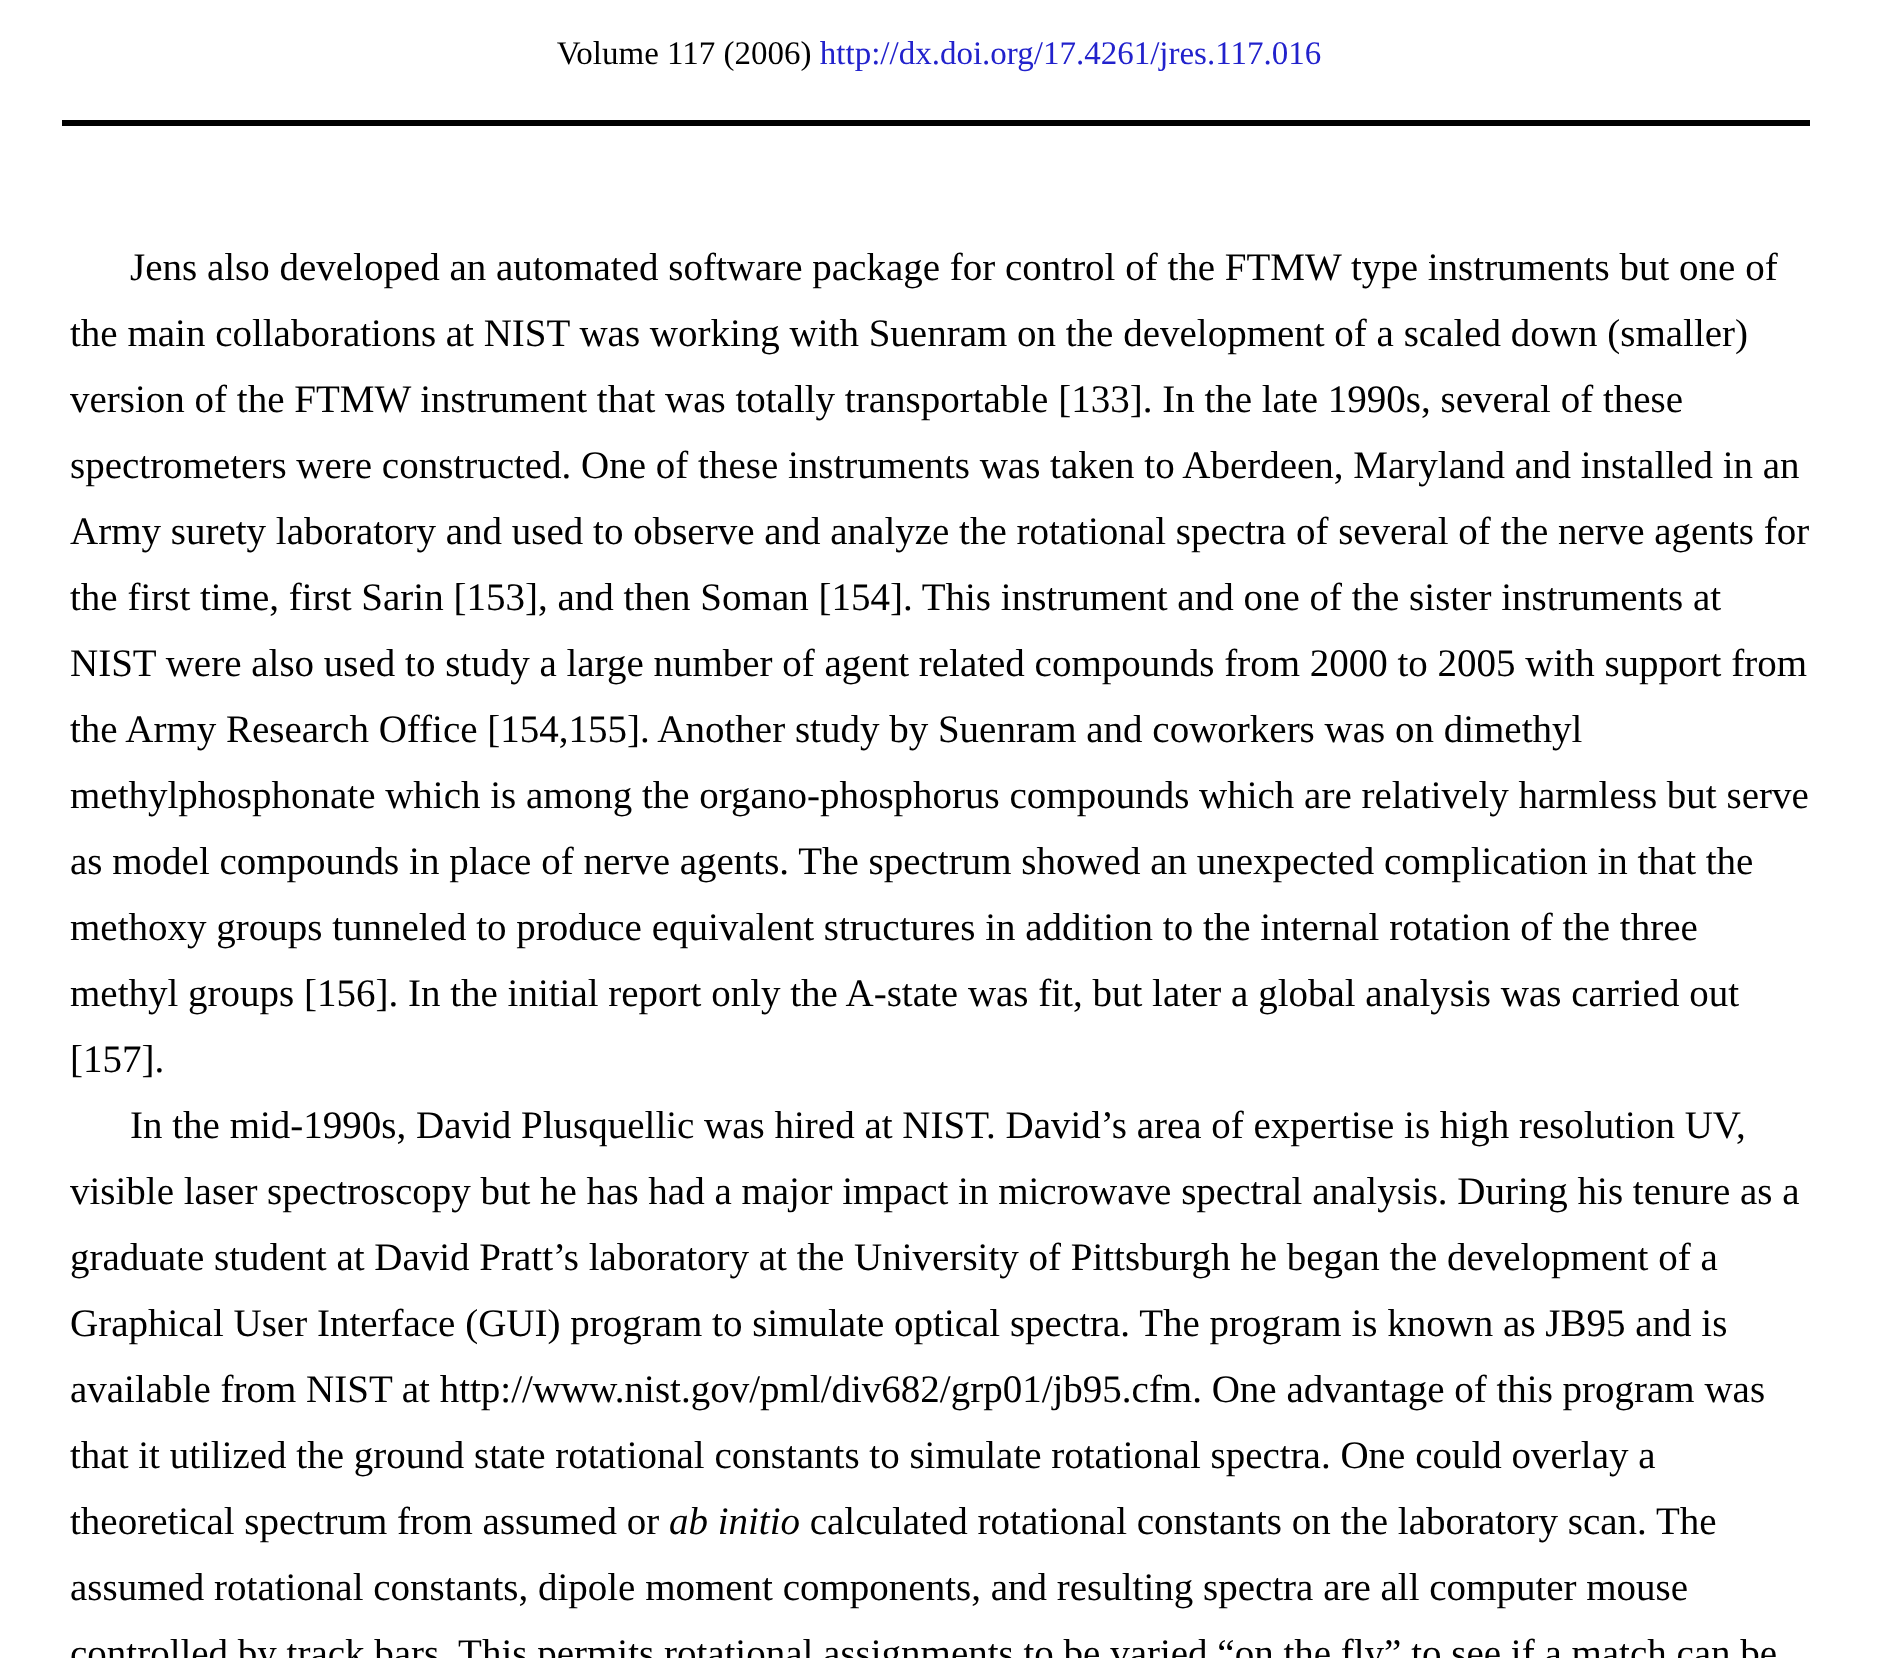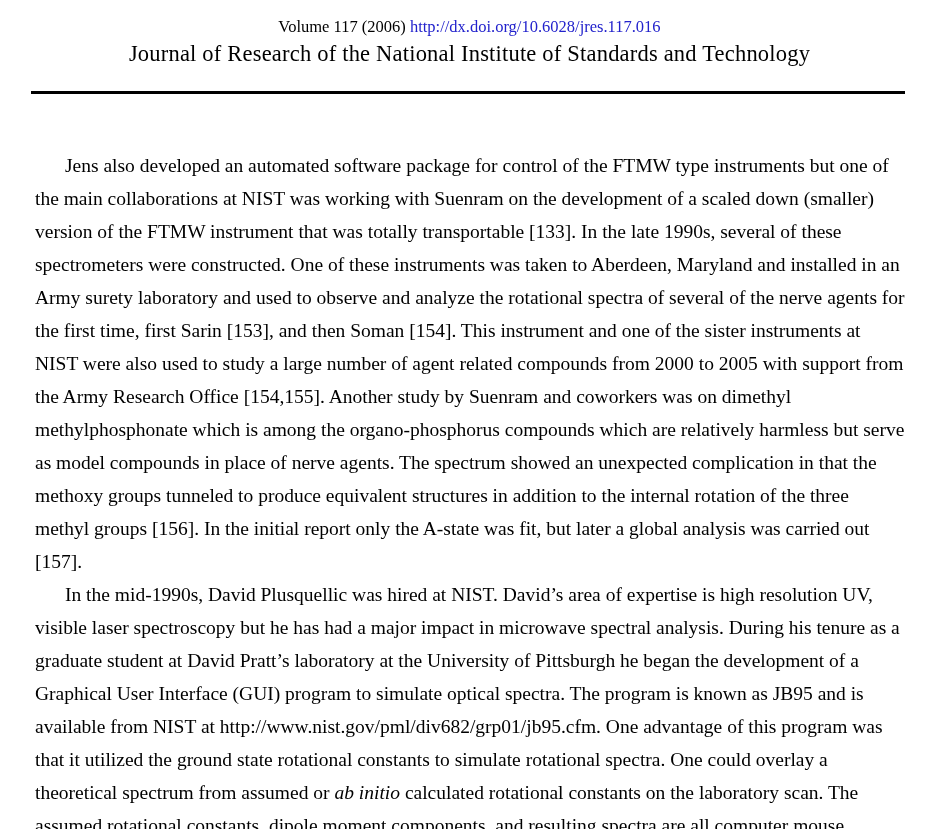--- a/index.html
+++ b/index.html
@@ -60,23 +60,22 @@
     font-style: italic;
   }
 </style>
 </head>
 <body>
 
 <div class="page">
 
   <header>
     <div class="volume-line">
-      <span>Volume 117 (2006) </span><a class="doi-link">http://dx.doi.org/10.6028/jres.117.016</a>
+      <span>Volume 117 (2006) </span><a class="doi-link">http://dx.doi.org/17.4261/jres.117.016</a>
     </div>
-    <h1 class="journal-title">Journal of Research of the National Institute of Standards and Technology</h1>
   </header>
 
   <hr class="header-rule">
 
   <main class="article-body">
     <p class="body-paragraph">Jens also developed an automated software package for control of the FTMW type instruments but one of the main collaborations at NIST was working with Suenram on the development of a scaled down (smaller) version of the FTMW instrument that was totally transportable [133]. In the late 1990s, several of these spectrometers were constructed. One of these instruments was taken to Aberdeen, Maryland and installed in an Army surety laboratory and used to observe and analyze the rotational spectra of several of the nerve agents for the first time, first Sarin [153], and then Soman [154]. This instrument and one of the sister instruments at NIST were also used to study a large number of agent related compounds from 2000 to 2005 with support from the Army Research Office [154,155]. Another study by Suenram and coworkers was on dimethyl methylphosphonate which is among the organo-phosphorus compounds which are relatively harmless but serve as model compounds in place of nerve agents. The spectrum showed an unexpected complication in that the methoxy groups tunneled to produce equivalent structures in addition to the internal rotation of the three methyl groups [156]. In the initial report only the A-state was fit, but later a global analysis was carried out [157].</p>
     <p class="body-paragraph"><span>In the mid-1990s, David Plusquellic was hired at NIST. David’s area of expertise is high resolution UV, visible laser spectroscopy but he has had a major impact in microwave spectral analysis. During his tenure as a graduate student at David Pratt’s laboratory at the University of Pittsburgh he began the development of a Graphical User Interface (GUI) program to simulate optical spectra. The program is known as JB95 and is available from NIST at http://www.nist.gov/pml/div682/grp01/jb95.cfm. One advantage of this program was that it utilized the ground state rotational constants to simulate rotational spectra. One could overlay a theoretical spectrum from assumed or </span><em>ab initio</em><span> calculated rotational constants on the laboratory scan. The assumed rotational constants, dipole moment components, and resulting spectra are all computer mouse controlled by track bars. This permits rotational assignments to be varied “on the fly” to see if a match can be obtained to the observed spectrum (spectra). Once a close match or pattern is observed, the transitions can be assigned in a “point and click” fashion using a computer mouse and trial fits obtained. This literally reduced assignment times to sometimes a few minutes for spectra that might otherwise have taken days or weeks to analyze. Using this program, one can simulate up to nine separate spectra at once. Also, once a particular spectrum (conformer) has been assigned, it can be digitally subtracted from the overall spectrum to simplify the remaining spectra. This is true not only for multiple conformers, but</span></p>
   </main>
 
 </div>

